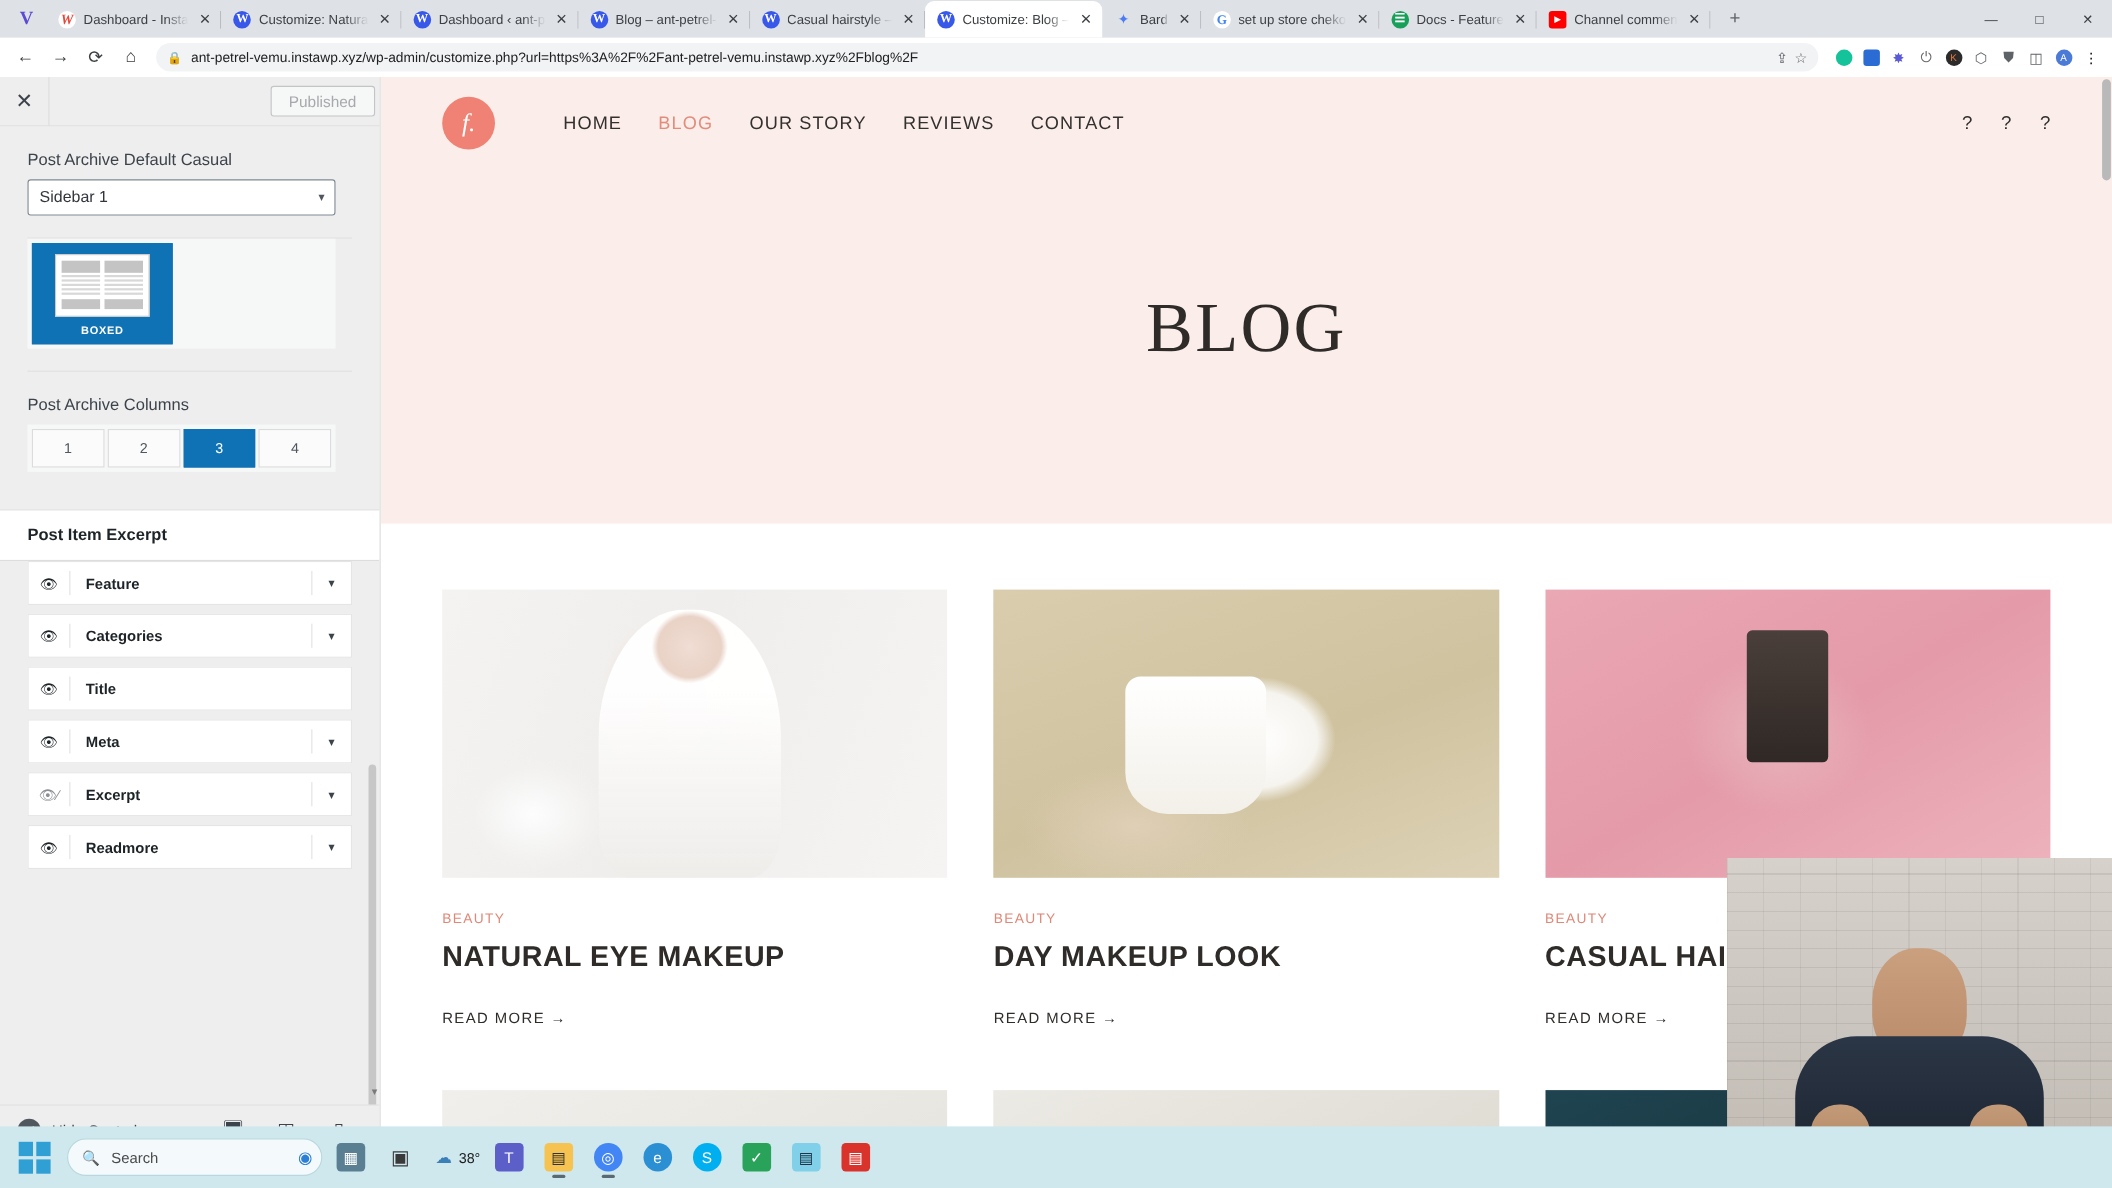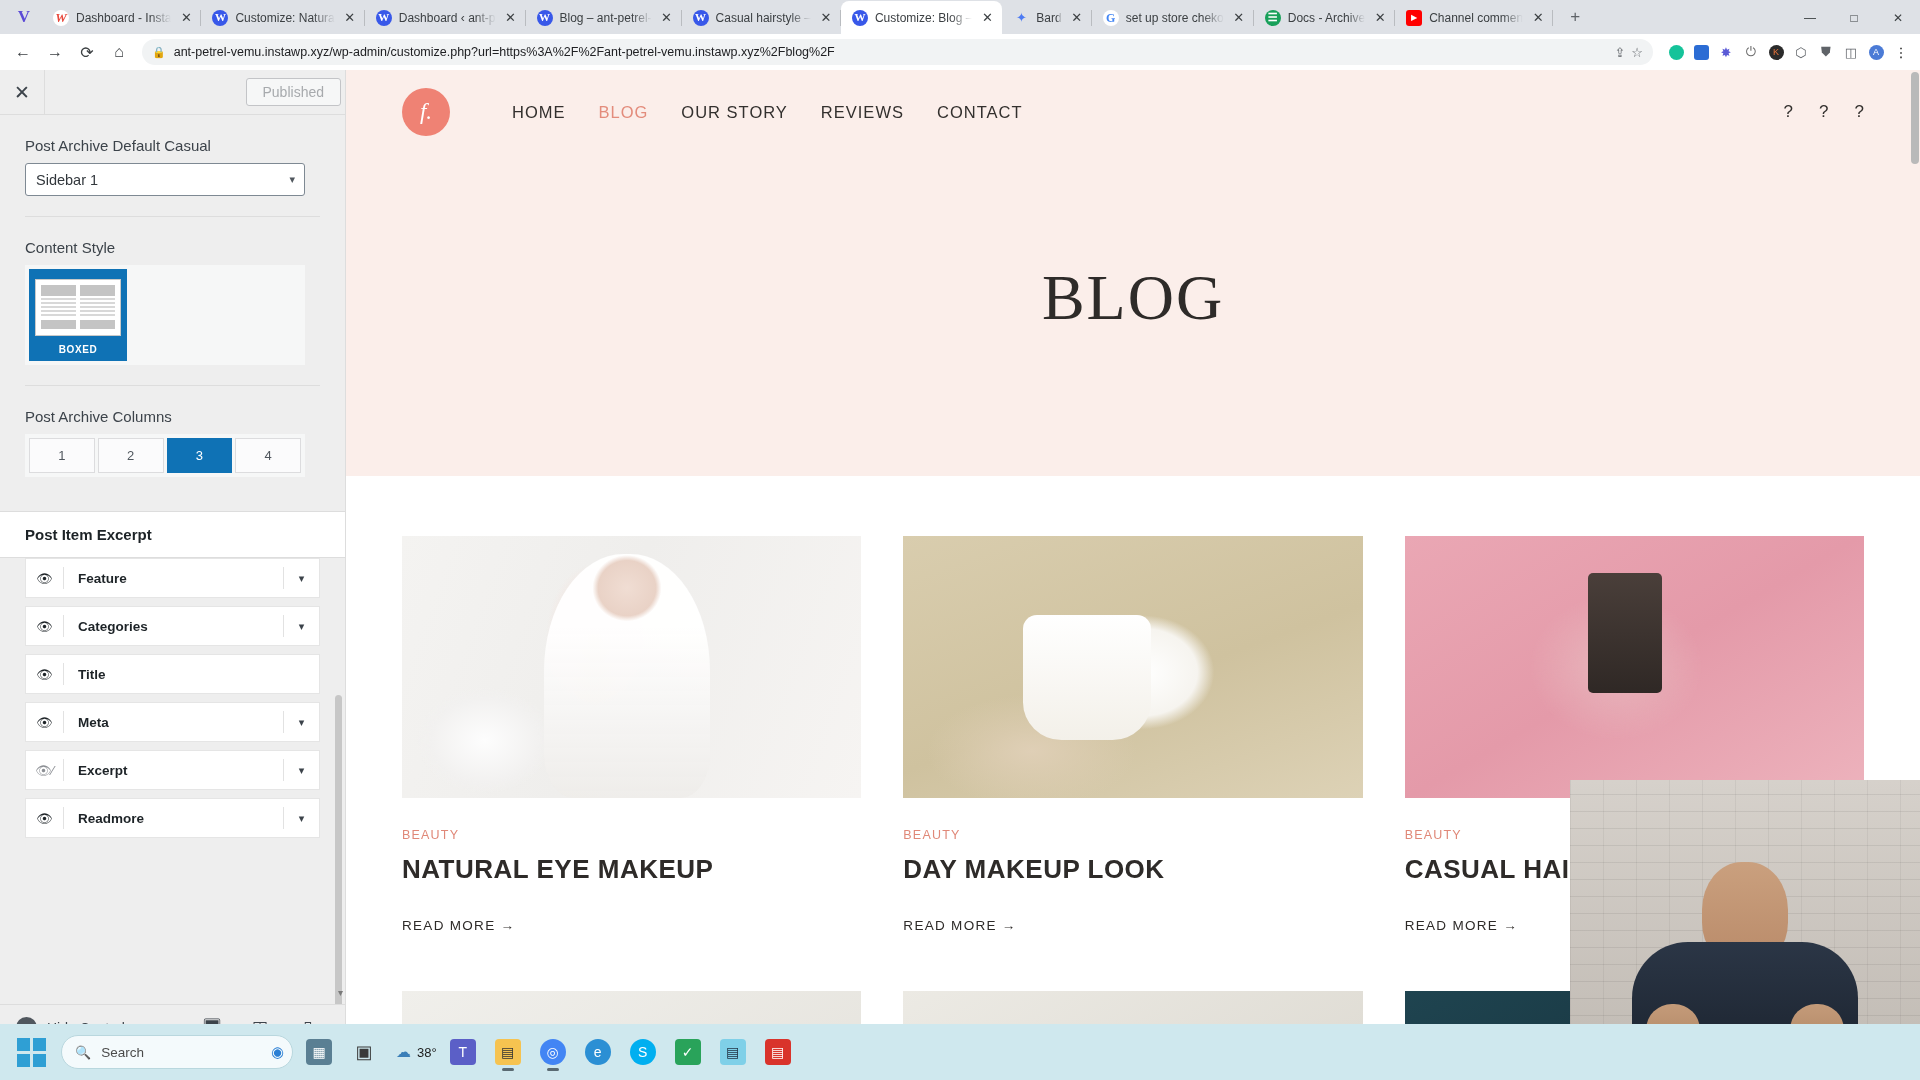--- a/index.html
+++ b/index.html
@@ -221,21 +221,21 @@
 
   
   .style-grid {
     display: flex;
     gap: 14px;
     background: #f6f7f7;
     padding: 4px;
     width: 280px;
   }
   .style-card {
-    width: 98px;
+    width: 128px;
     height: 92px;
     border: 1px solid #dcdcde;
     background: #fbfbfc;
     display: flex;
     flex-direction: column;
     align-items: center;
     justify-content: flex-end;
     padding-bottom: 5px;
     position: relative;
   }
@@ -674,21 +674,21 @@
       <span class="tab-title">Bard</span>
       <span class="tab-close">✕</span>
     </div>
     <div class="tab">
       <span class="tab-favicon fav-google">G</span>
       <span class="tab-title">set up store cheko</span>
       <span class="tab-close">✕</span>
     </div>
     <div class="tab">
       <span class="tab-favicon fav-sc">☰</span>
-      <span class="tab-title">Docs - Archive</span>
+      <span class="tab-title">Docs - Feature</span>
       <span class="tab-close">✕</span>
     </div>
     <div class="tab">
       <span class="tab-favicon fav-yt">▶</span>
       <span class="tab-title">Channel commen</span>
       <span class="tab-close">✕</span>
     </div>
 
     <div id="new-tab-btn">+</div>
     <div id="tabstrip-spacer"></div>
@@ -755,21 +755,20 @@
           <div class="cz-select">
             <span>Sidebar 1</span>
             <span class="caret">▾</span>
           </div>
           <div class="cz-bottom-pad"></div>
         </div>
 
         <div class="cz-sep"></div>
 
         <div class="cz-control">
-          <span class="cz-label">Content Style</span>
           <div class="style-grid">
             <div class="style-card selected">
               <div class="thumb">
                 <div class="col">
                     <div class="blk"></div>
                     <div class="ln"></div>
                     <div class="ln"></div>
                     <div class="ln"></div>
                     <div class="ln"></div>
                     <div class="ln"></div>

